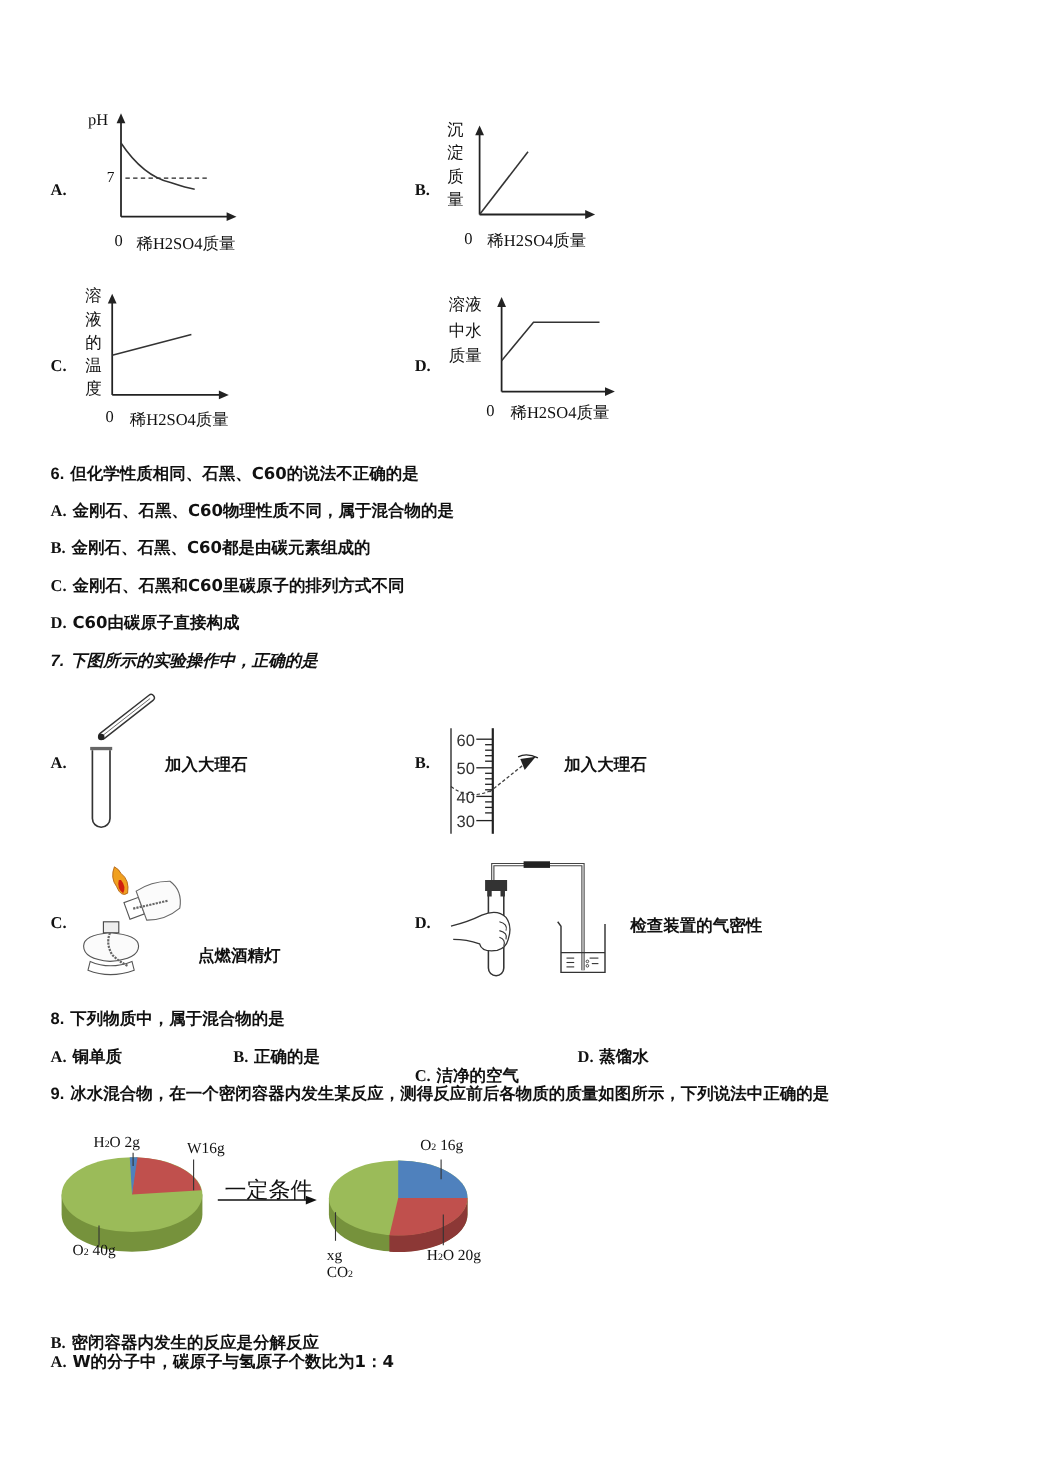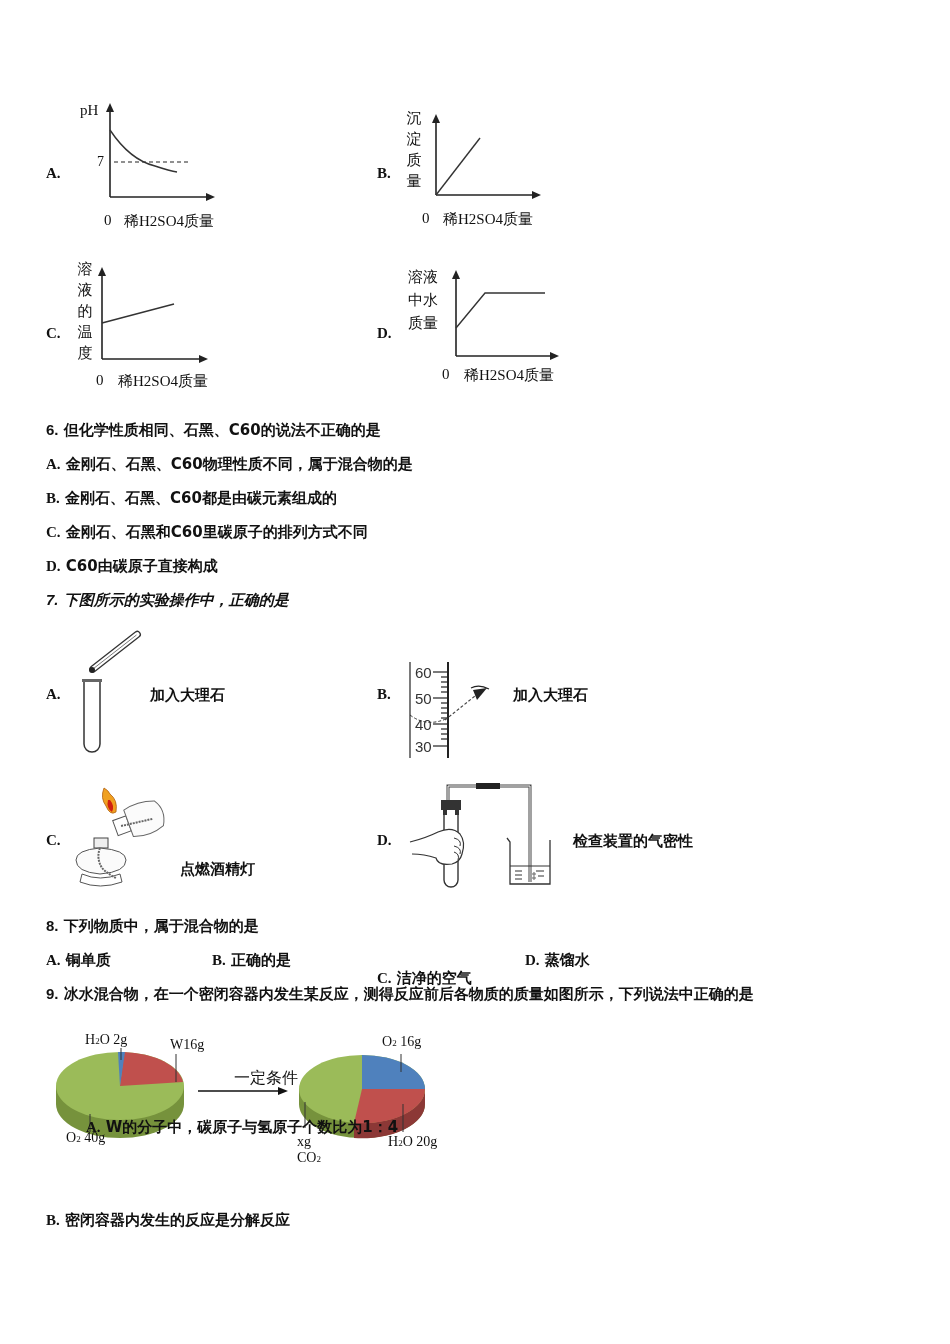--- a/index.html
+++ b/index.html
@@ -245,21 +245,21 @@
     <line x1="71" y1="18" x2="71" y2="30" stroke="#333" stroke-width="1"></line>
     <line x1="126" y1="24" x2="126" y2="52" stroke="#333" stroke-width="1"></line>
     <line x1="40" y1="84" x2="40" y2="102" stroke="#333" stroke-width="1"></line>
   </svg>
   <span class="abs pie-label" style="left:35px;top:2px;">H<span class="sub">2</span>O 2g</span>
   <span class="abs pie-label" style="left:120px;top:7px;text-align:center;">W16g</span>
   <span class="abs pie-label" style="left:16px;top:100px;">O<span class="sub">2</span> 40g</span>
 </div>
 
 <div class="abs" style="left:198px;top:1068px;width:92px;height:30px;">
-  <span class="abs" style="left:6px;top:0;font-size:16px;white-space:nowrap;margin-left:30px;">一定条件</span>
+  <span class="abs" style="left:6px;top:0;font-size:20px;white-space:nowrap;">一定条件</span>
   <svg class="abs" style="left:0;top:18px;" width="92" height="10">
     <line x1="0" y1="5" x2="82" y2="5" stroke="#111" stroke-width="1.4"></line>
     <polygon points="90,5 80,1 80,9" fill="#111"></polygon>
   </svg>
 </div>
 
 <div class="abs" style="left:272px;top:1032px;width:190px;height:125px;">
   <svg class="abs" style="left:0;top:0;" width="190" height="125">
 
     <path d="M27,57 L27,72 A63,34 0 0 0 153,72 L153,57 Z" fill="#76923c"></path>
@@ -272,20 +272,20 @@
     <path d="M90,57 L153,57 A63,34 0 0 1 82,91 Z" fill="#c0504d"></path>
     <line x1="129" y1="22" x2="129" y2="40" stroke="#333" stroke-width="1"></line>
     <line x1="131" y1="72" x2="131" y2="100" stroke="#333" stroke-width="1"></line>
     <line x1="33" y1="70" x2="33" y2="96" stroke="#333" stroke-width="1"></line>
   </svg>
   <span class="abs pie-label" style="left:110px;top:2px;">O<span class="sub">2</span> 16g</span>
   <span class="abs pie-label" style="left:25px;top:72px;margin-top:30px;">xg<br>CO<span class="sub">2</span></span>
   <span class="abs pie-label" style="left:116px;top:102px;">H<span class="sub">2</span>O 20g</span>
 </div>
 
-<div class="q-line" style="top:1117px;margin-left:40px;">
+<div class="q-line" style="top:1228px;">
   <span class="opt-letter">A.</span>
   <span>W的分子中，碳原子与氢原子个数比为1：4</span>
 </div>
 <div class="q-line" style="top:1210px;">
   <span class="opt-letter">B.</span>
   <span>密闭容器内发生的反应是分解反应</span>
 </div>
 
 </body></html>

